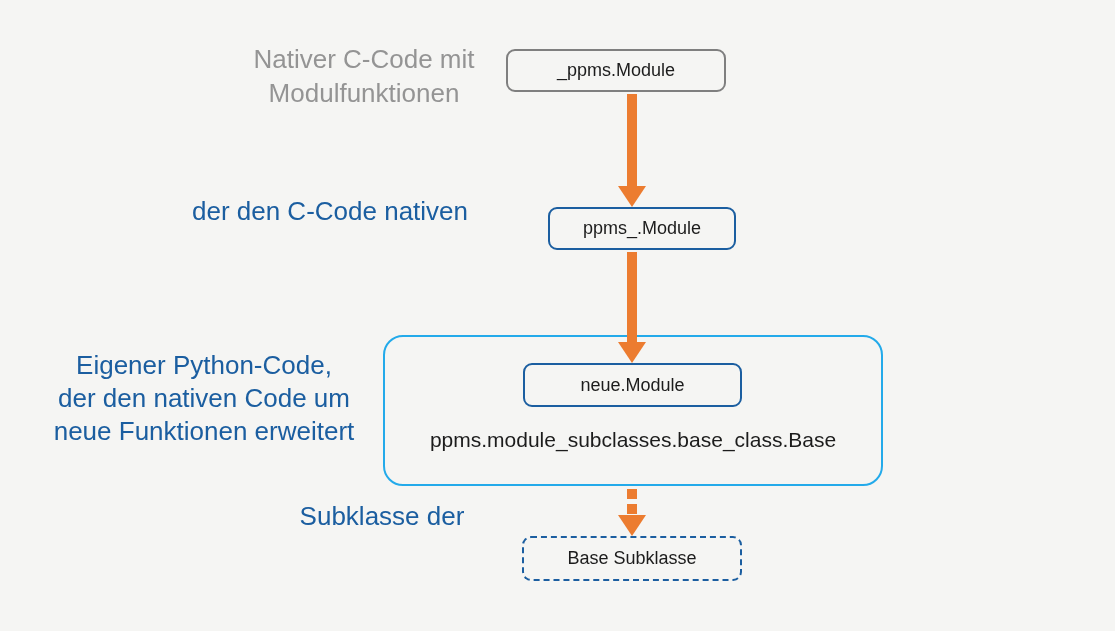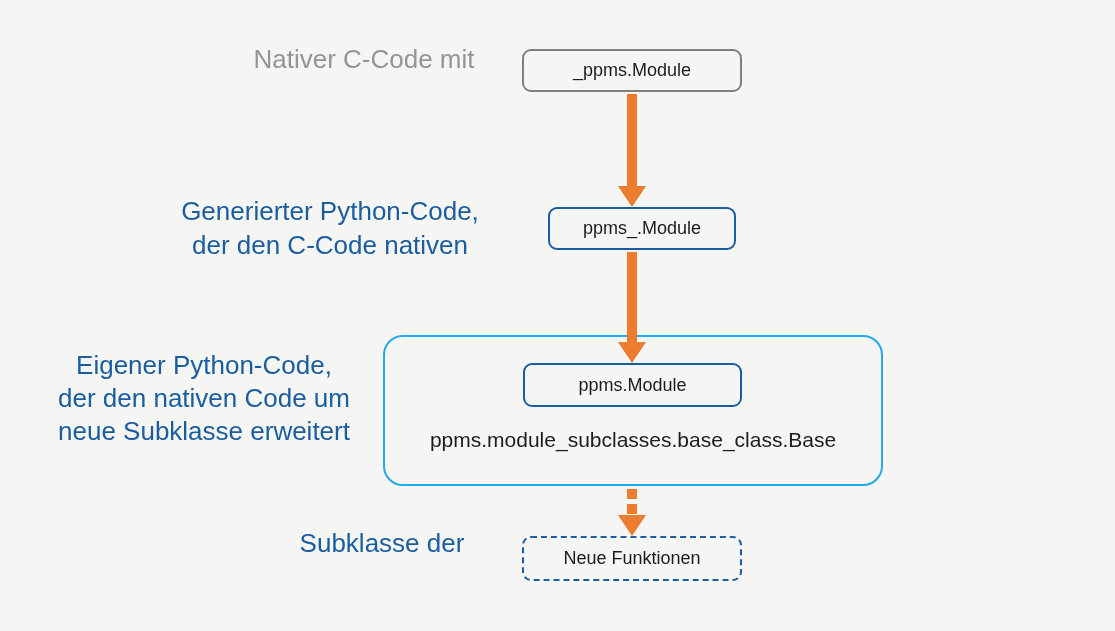--- a/index.html
+++ b/index.html
@@ -31,35 +31,35 @@
     line-height:34px;
   }
   .lbl span{display:block;}
   .lbl-gray{color:var(--gray-text);}
   .lbl-blue{color:var(--dark-blue);}
   .lbl-cyan{color:var(--cyan);}
   .lbl-native   {left:234px; top:42px;  width:260px;}
   .lbl-generated{left:160px; top:194px; width:340px;}
   .lbl-own      {left:18px;  top:349px; width:372px; line-height:33px;}
   .lbl-wrapper  {left:888px; top:379px; width:222px; line-height:31px;}
-  .lbl-subclass {left:278px; top:527px; width:208px; line-height:33px;}
+  .lbl-subclass {left:278px; top:500px; width:208px; line-height:33px;}
   
   .node{
     position:absolute;
     box-sizing:border-box;
     display:flex;
     align-items:center;
     justify-content:center;
     border-radius:9px;
     font-size:18px;
     color:var(--node-text);
     background:transparent;
     z-index:4;
   }
-  .node-native   {left:522px; top:49px;  width:220px; height:43px; border:2px solid var(--gray-border);}
+  .node-native   {left:506px; top:49px;  width:220px; height:43px; border:2px solid var(--gray-border);}
   .node-generated{left:548px; top:207px; width:188px; height:43px; border:2px solid var(--dark-blue);}
   .node-wrapped  {left:523px; top:363px; width:219px; height:44px; border:2px solid var(--dark-blue);}
   .node-subclass {left:522px; top:536px; width:220px; height:45px; border:2px dashed var(--dark-blue);}
   
   .container-box{
     position:absolute;
     box-sizing:border-box;
     left:383px; top:335px; width:500px; height:151px;
     border:2px solid var(--cyan);
     border-radius:20px;
@@ -95,31 +95,31 @@
     z-index:3;
   }
 </style>
 </head>
 <body>
 
 <div class="canvas">
 
   <div class="lbl lbl-gray lbl-native">
     <span>Nativer C-Code mit</span>
+    <span>Modulfunktionen</span>
   </div>
 
   <div class="lbl lbl-blue lbl-generated">
-    <span>Generierter Python-Code,</span>
     <span>der den C-Code nativen</span>
   </div>
 
   <div class="lbl lbl-blue lbl-own">
     <span>Eigener Python-Code,</span>
     <span>der den nativen Code um</span>
-    <span>neue Subklasse erweitert</span>
+    <span>neue Funktionen erweitert</span>
   </div>
 
 
   <div class="lbl lbl-blue lbl-subclass">
     <span>Subklasse der</span>
   </div>
 
   <div class="container-box"></div>
   <div class="base-class-text">ppms.module_subclasses.base_class.Base</div>
 
@@ -136,17 +136,17 @@
   <div>
     <div class="dash" style="left:627px; top:489px;"></div>
     <div class="dash" style="left:627px; top:504px;"></div>
     <div class="arrow-head" style="left:618px; top:515px;"></div>
   </div>
 
   <div class="node node-native">_ppms.Module</div>
 
   <div class="node node-generated">ppms_.Module</div>
 
-  <div class="node node-wrapped">ppms.Module</div>
+  <div class="node node-wrapped">neue.Module</div>
 
-  <div class="node node-subclass">Neue Funktionen</div>
+  <div class="node node-subclass">Base Subklasse</div>
 
 </div>
 
 </body></html>

